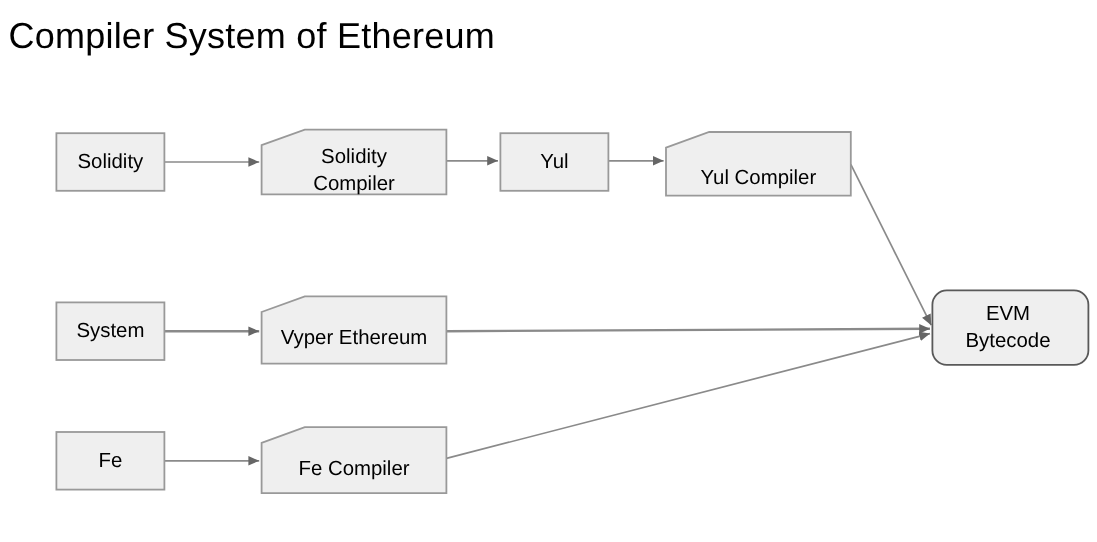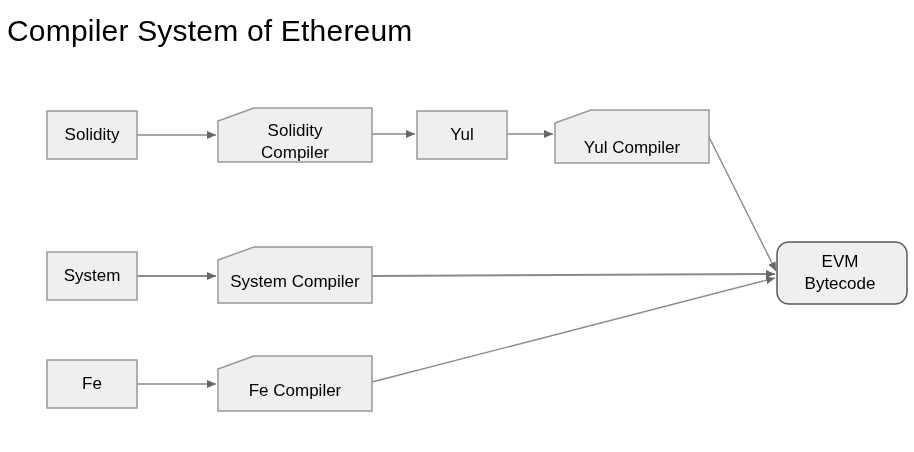--- a/index.html
+++ b/index.html
@@ -123,21 +123,21 @@
 
   <div class="node-label card-pad" style="left:555px; top:114px; width:154px; height:53px;">
     <span class="txt">Yul Compiler</span>
   </div>
 
   <div class="node-label" style="left:47px; top:252px; width:90px; height:48px;">
     <span class="txt">System</span>
   </div>
 
   <div class="node-label card-pad" style="left:218px; top:247px; width:154px; height:56px;">
-    <span class="txt">System Compiler</span>
+    <span class="txt">Vyper Ethereum</span>
   </div>
 
   <div class="node-label card-pad" style="left:218px; top:356px; width:154px; height:55px;">
     <span class="txt">Fe Compiler</span>
   </div>
 
   <div class="node-label" style="left:47px; top:360px; width:90px; height:48px;">
     <span class="txt">Fe</span>
   </div>
 

